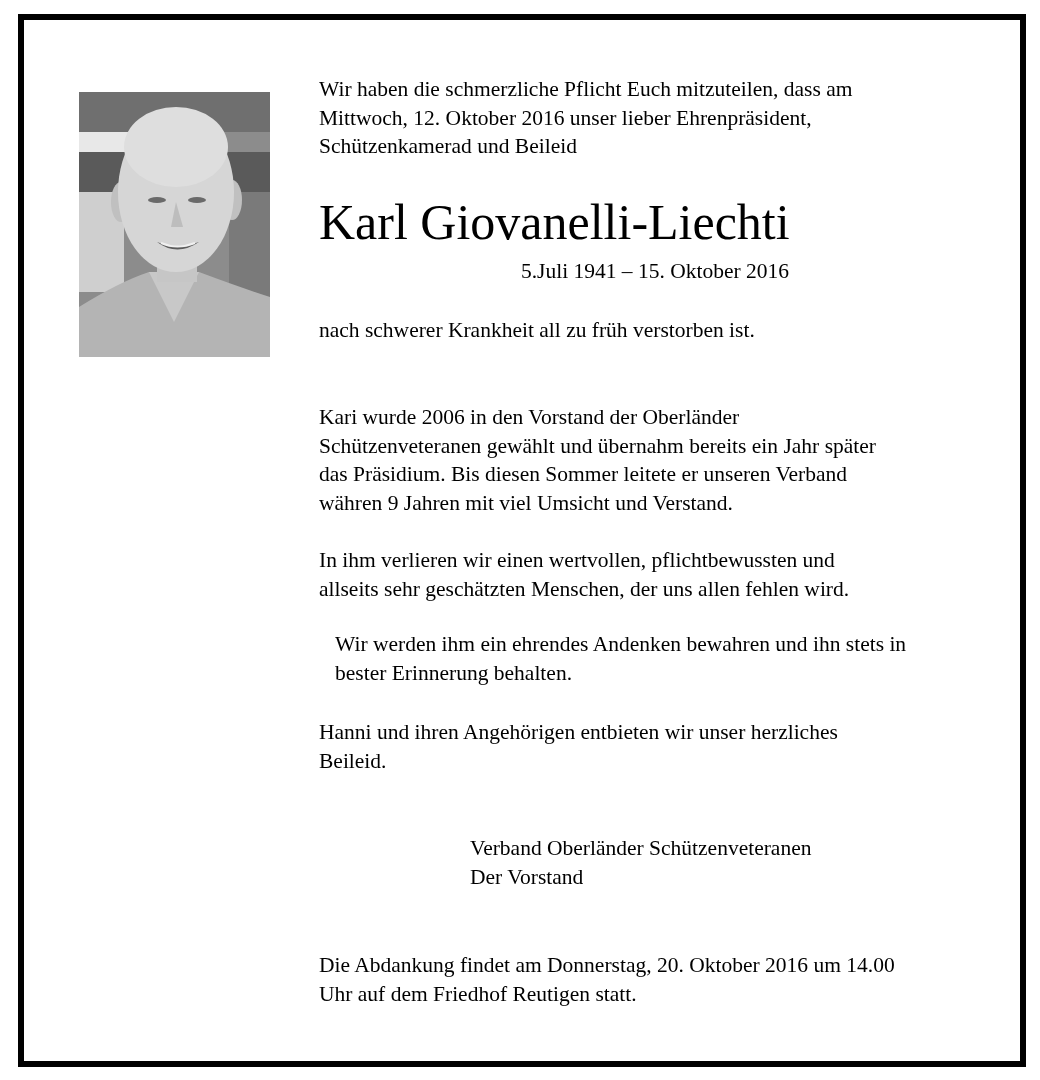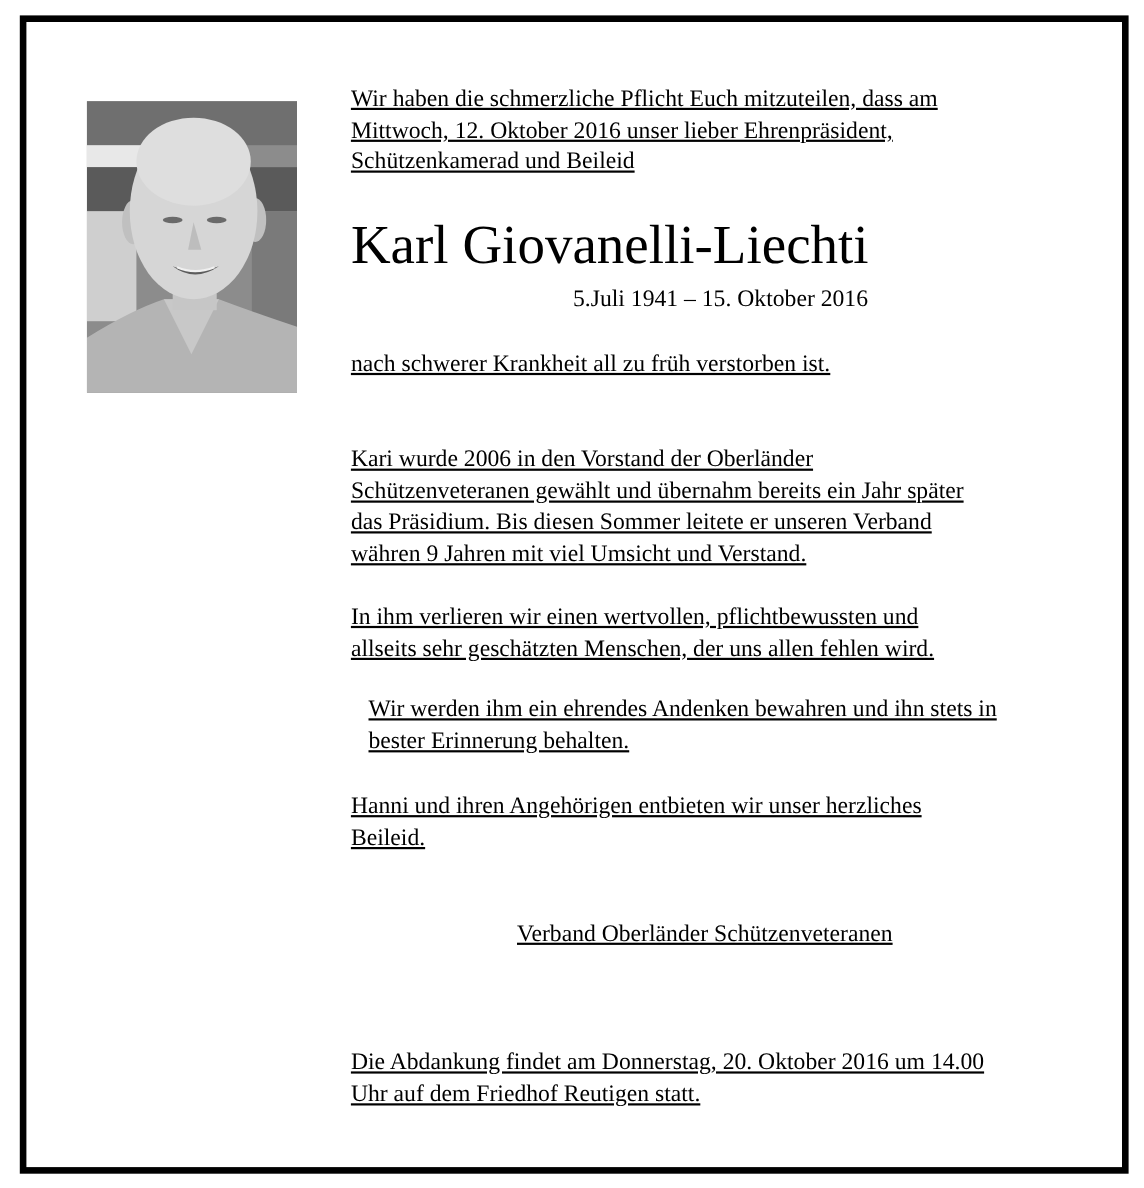--- a/index.html
+++ b/index.html
@@ -9,21 +9,21 @@
              border: 6px solid #000; background: #fff; }
     .photo { position: absolute; left: 79px; top: 92px; width: 191px; height: 265px;
              background: linear-gradient(180deg, #6e6e6e 0%, #8a8a8a 20%, #9a9a9a 60%, #a8a8a8 100%);
              overflow: hidden; }
     .photo svg { display: block; width: 100%; height: 100%; }
     .txt { position: absolute; left: 319px; font-size: 21.5px; line-height: 28.7px; white-space: nowrap; }
     .name { position: absolute; left: 319px; width: 672px; top: 192px; 
             font-size: 50px; line-height: 60px; white-space: nowrap; }
     .dates { position: absolute; left: 319px; width: 672px; top: 257px; text-align: center;
              font-size: 21.5px; line-height: 28px; white-space: nowrap; }
-    .line { display: block; text-decoration: underline; }
+    .line { display: block; }
   </style>
 </head>
 <body>
 
 <div class="frame"></div>
 
 <div class="photo" title="portrait of Karl Giovanelli-Liechti (black and white)">
   <svg viewBox="0 0 191 265" preserveAspectRatio="none">
     <rect x="0" y="0" width="191" height="265" fill="#8c8c8c"></rect>
     <rect x="0" y="0" width="191" height="40" fill="#6f6f6f"></rect>
@@ -83,18 +83,19 @@
   <span class="line">bester Erinnerung behalten.</span>
 </div>
 
 <div class="txt" style="top:718px;">
   <span class="line">Hanni und ihren Angehörigen entbieten wir unser herzliches</span>
   <span class="line">Beileid.</span>
 </div>
 
 <div class="txt" style="top:834px; left:470px;">
   <span class="line">Verband Oberländer Schützenveteranen</span>
+  <span class="line">Der Vorstand</span>
 </div>
 
 <div class="txt" style="top:951px;">
   <span class="line">Die Abdankung findet am Donnerstag, 20. Oktober 2016 um 14.00</span>
   <span class="line">Uhr auf dem Friedhof Reutigen statt.</span>
 </div>
 
 </body></html>

